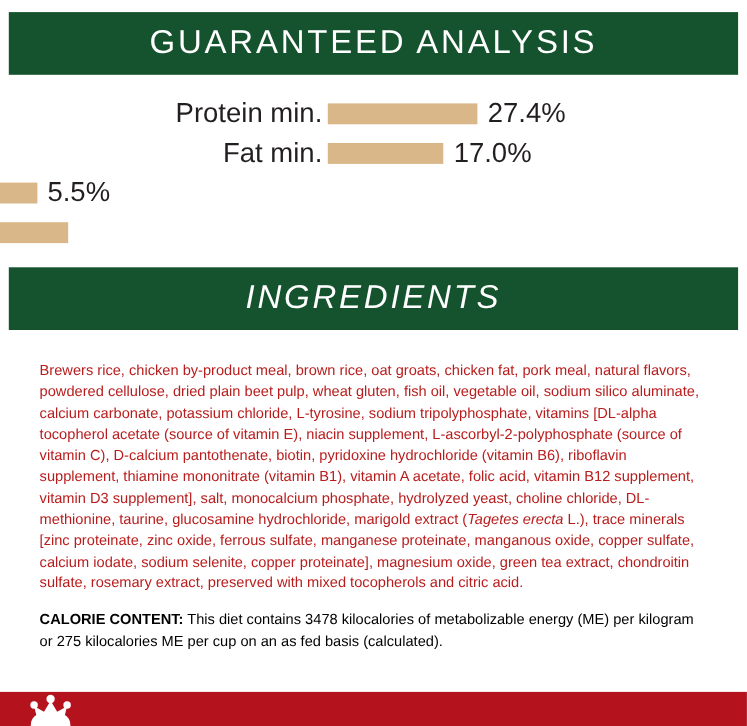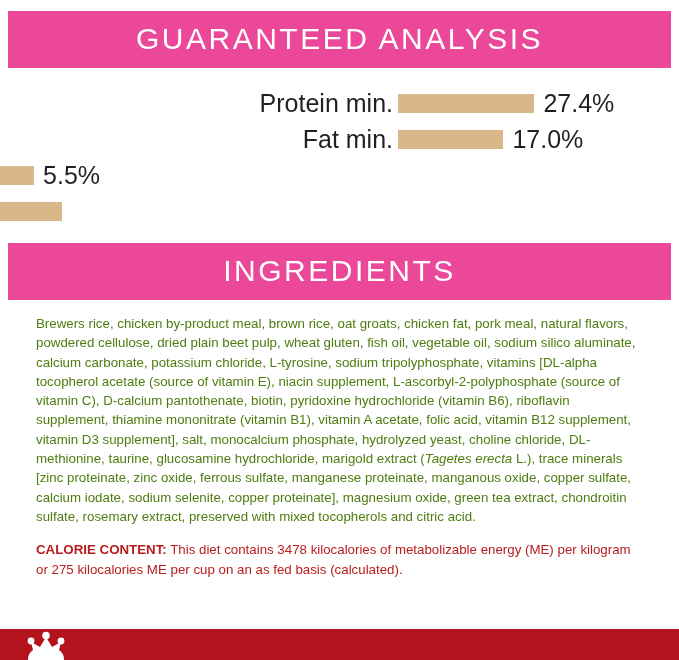--- a/index.html
+++ b/index.html
@@ -15,47 +15,48 @@
     overflow: hidden;
   }
   .page {
     position: relative;
     width: 679px;
     height: 660px;
   }
 
   
   .section-bar {
-    background: #ec4899;
+    background: #14532d;
     color: #ffffff;
     text-align: center;
     font-size: 30px;
     letter-spacing: 2.5px;
     font-weight: 400;
     padding: 11px 0 12px 0;
     box-sizing: border-box;
   }
   #guaranteed-bar {
     margin: 11px 8px 0 8px;
   }
   #ingredients-bar {
-    margin: 0 8px 0 8px;
+    margin: 0 8px 13px 8px;
+    font-style: italic;
   }
 
   
   .ga-block {
     padding: 17px 0 14px 0;
   }
   .ga-row {
     display: flex;
     align-items: center;
     height: 36px;
   }
   .ga-label {
-    width: 398px;
+    width: 298px;
     text-align: right;
     font-size: 25px;
     color: #231f20;
     padding-right: 5px;
     box-sizing: border-box;
     white-space: nowrap;
   }
   .ga-bar {
     height: 19px;
     background: #d9b788;
@@ -65,31 +66,31 @@
     font-size: 25px;
     color: #231f20;
     white-space: nowrap;
   }
 
   
   .ingredients-body {
     padding: 14px 36px 0 36px;
     font-size: 13.3px;
     line-height: 19.3px;
-    color: #4d7c0f;
+    color: #b91c1c;
     text-align: left;
   }
   .ingredients-body .italic {
     font-style: italic;
   }
   .calorie-block {
     padding: 14px 36px 0 36px;
     font-size: 13.3px;
     line-height: 19.3px;
-    color: #b91c1c;
+    color: #000000;
   }
   .calorie-block b {
     font-weight: bold;
   }
 
   
   .bottom-band {
     position: absolute;
     left: 0;
     bottom: 0;

